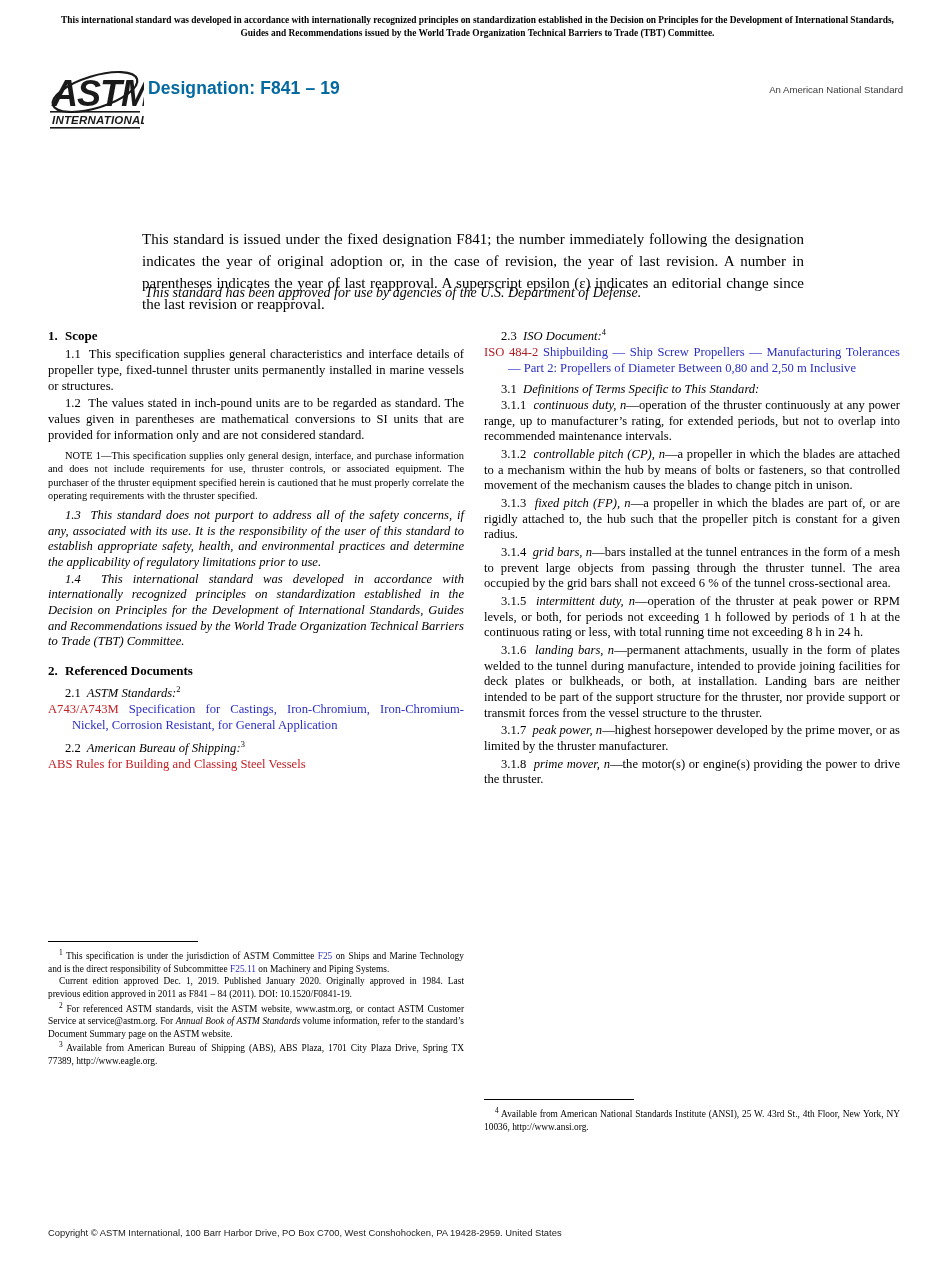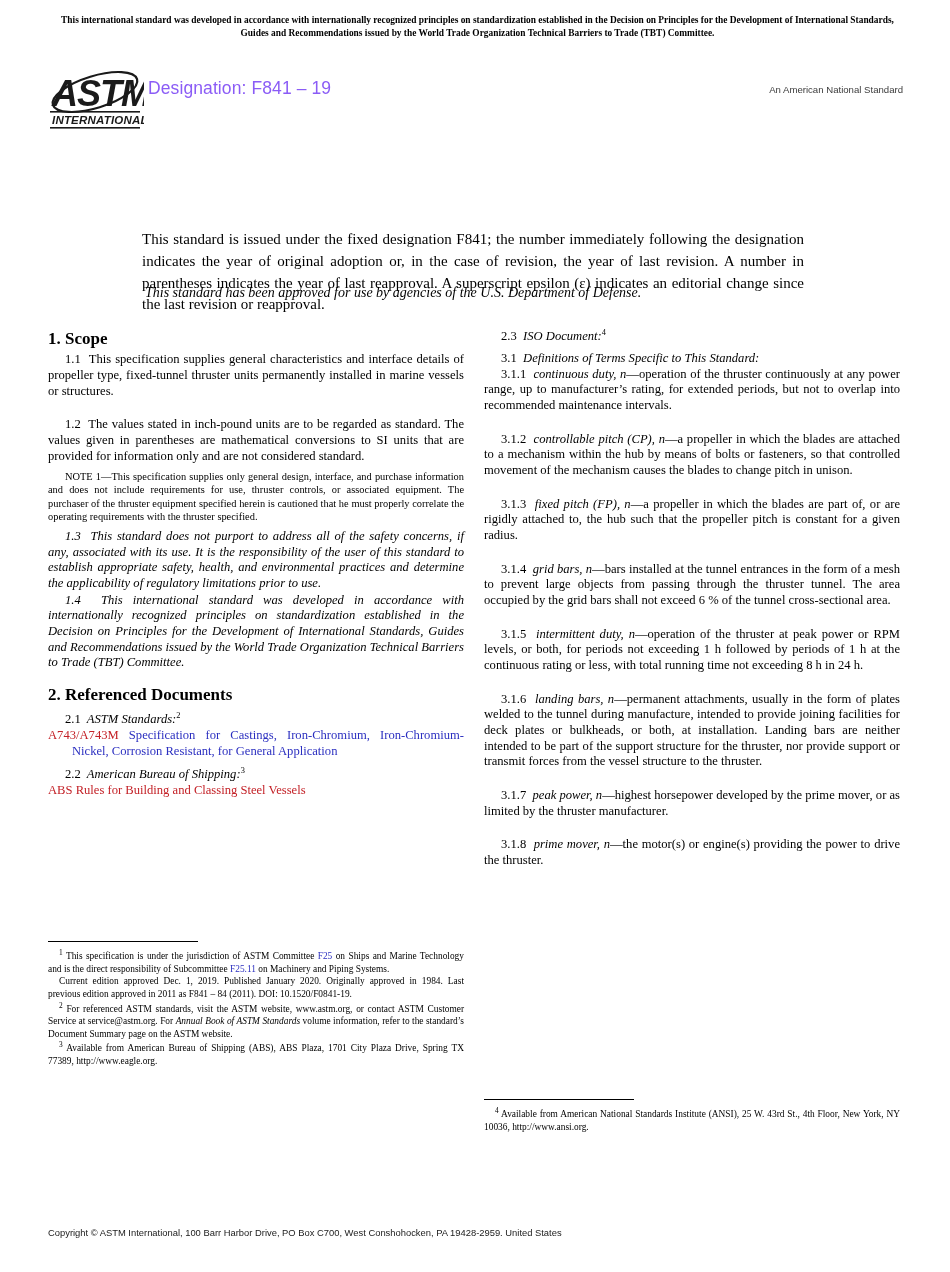--- a/index.html
+++ b/index.html
@@ -52,23 +52,23 @@
     width: 96px;
     height: 70px;
   }
   .astm-logo svg { display:block; }
   .designation {
     position: absolute;
     left: 100px;
     top: 16px;
     font-family: "Liberation Sans", "DejaVu Sans", sans-serif;
     font-size: 17.5px;
-    font-weight: normal;
+    font-weight: bold;
     letter-spacing: 0.1px;
-    color: #8b5cf6;
+    color: #0369a1;
   }
   .ans-note {
     position: absolute;
     right: 0px;
     top: 22px;
     font-family: Liberation Sans, sans-serif;
     font-size: 9.6px;
     color: #3b3b3b;
     white-space: nowrap;
   }
@@ -116,39 +116,39 @@
   
   .col {
     position: absolute;
     top: 328px;
     width: 416px;
   }
   .col-left  { left: 48px; }
   .col-right { left: 484px; }
 
   h2.sec {
-    font-size: 17px;
+    font-size: 13px;
     font-weight: bold;
     margin: 0 0 3px 0;
     padding: 0;
     line-height: 1.25;
   }
   h2.sec .num { display: inline-block; min-width: 17px; }
 
   p.para {
     margin: 0 0 1px 0;
     font-size: 12.6px;
     line-height: 1.245;
     text-align: justify;
     text-indent: 17px;
     hyphens: manual;
   }
   p.para.italic { font-style: italic; }
   p.tight { margin-bottom: 0; }
-  p.gap   { margin-top: 18px; }
+  p.gap   { margin-top: 2px; }
 
   .note-para {
     margin: 6px 0 6px 0;
     font-size: 10.4px;
     line-height: 1.27;
     text-align: justify;
     text-indent: 17px;
   }
   .note-label { font-variant: small-caps; }
 
@@ -273,20 +273,21 @@
     <p class="sub-head"><span class="pnum">2.2</span>&nbsp; <span>American Bureau of Shipping:</span><sup>3</sup></p>
 
     <p class="ref-entry ref-all-red">ABS Rules for Building and Classing Steel Vessels</p>
 
   </div>
 
   <div class="col col-right">
 
     <p class="sub-head" style="margin-top:0"><span class="pnum">2.3</span>&nbsp; <span>ISO Document:</span><sup>4</sup></p>
 
+    <p class="ref-entry"><span class="ref-id-dred">ISO 484-2</span> <span class="ref-txt-blue">Shipbuilding — Ship Screw Propellers — Manufacturing Tolerances — Part 2: Propellers of Diameter Between 0,80 and 2,50 m Inclusive</span></p>
 
 
     <p class="sub-head"><span class="pnum">3.1</span>&nbsp; <span>Definitions of Terms Specific to This Standard:</span></p>
 
     <p class="para tight"><span class="term-no">3.1.1</span>&nbsp; <span class="term-it">continuous duty, n</span><span>—operation of the thruster continuously at any power range, up to manufacturer’s rating, for extended periods, but not to overlap into recommended maintenance intervals.</span></p>
 
     <p class="para gap"><span class="term-no">3.1.2</span>&nbsp; <span class="term-it">controllable pitch (CP), n</span><span>—a propeller in which the blades are attached to a mechanism within the hub by means of bolts or fasteners, so that controlled movement of the mechanism causes the blades to change pitch in unison.</span></p>
 
     <p class="para gap"><span class="term-no">3.1.3</span>&nbsp; <span class="term-it">fixed pitch (FP), n</span><span>—a propeller in which the blades are part of, or are rigidly attached to, the hub such that the propeller pitch is constant for a given radius.</span></p>
 

